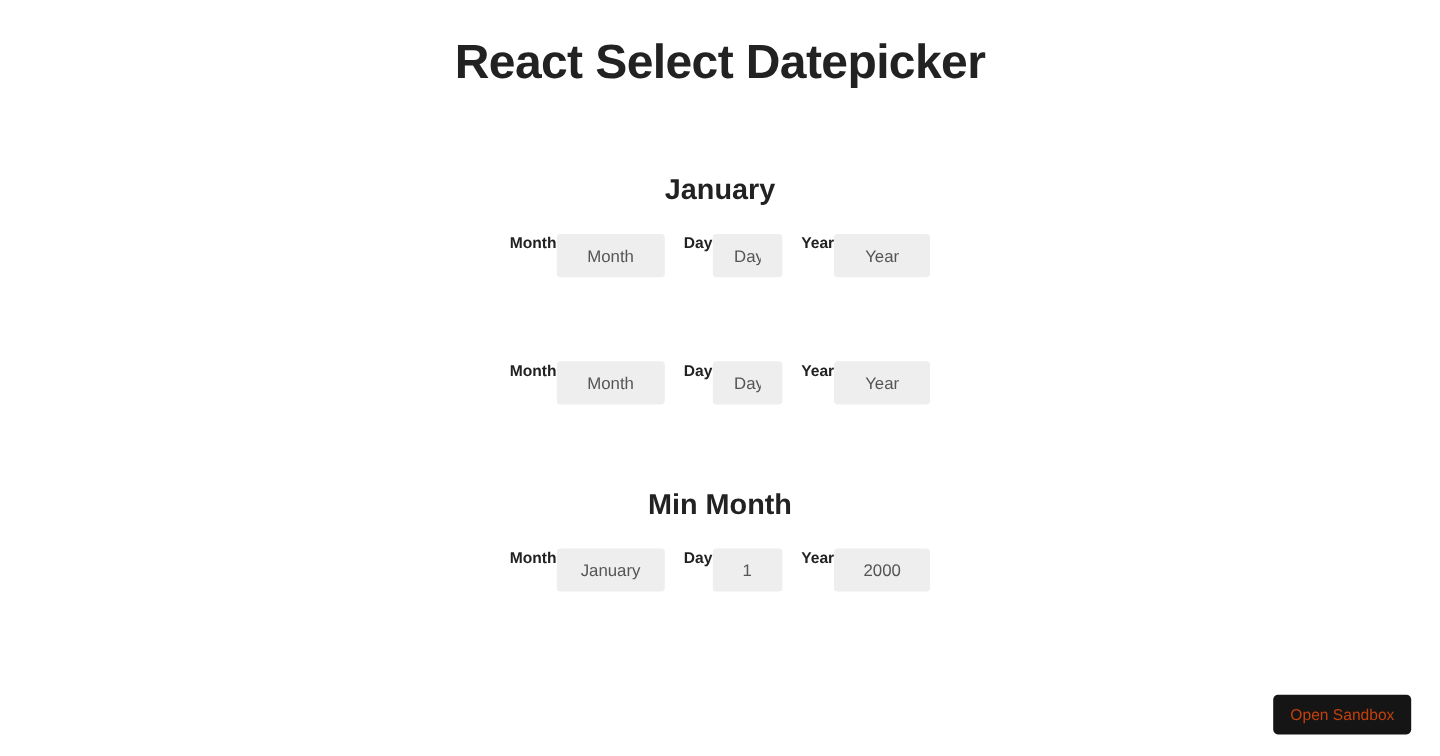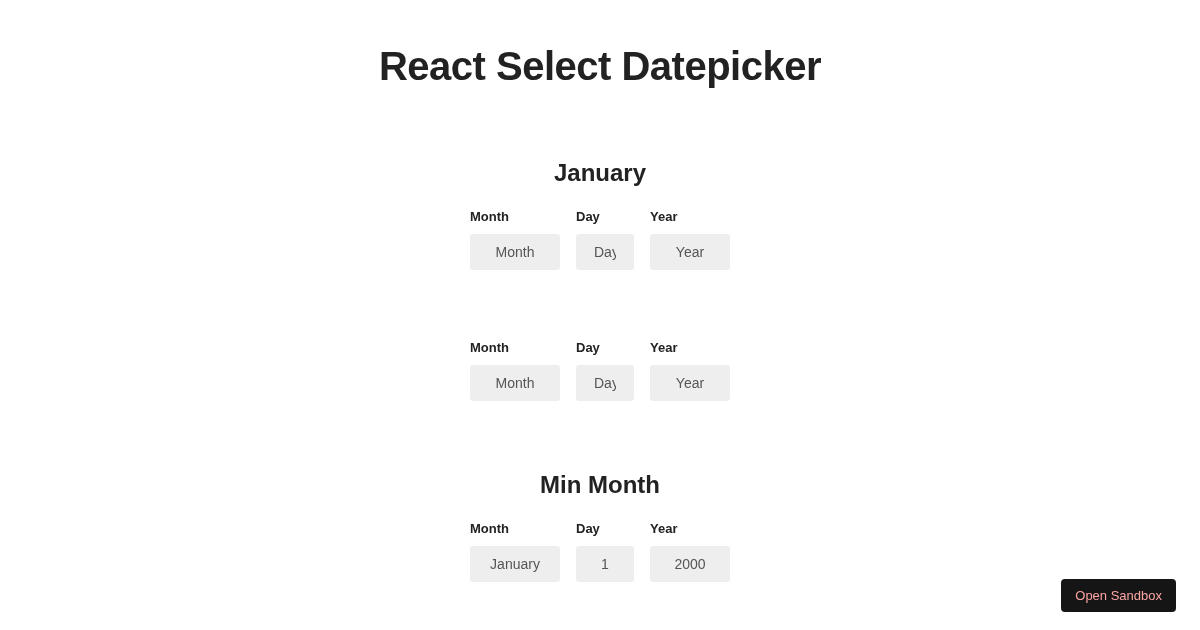--- a/index.html
+++ b/index.html
@@ -10,38 +10,38 @@
       width: 1200px;
       height: 630px;
       overflow: hidden;
       position: relative;
     }
     h1 {
       text-align: center;
       font-size: 40px;
       font-weight: 700;
       letter-spacing: -0.5px;
-      margin-top: 44px;
+      margin-top: 30px;
       margin-bottom: 70px;
     }
     .section { text-align: center; margin-bottom: 70px; }
     h2 {
       font-size: 24px;
       font-weight: 700;
       margin-bottom: 22px;
     }
     .row {
       display: flex;
       justify-content: center;
       align-items: flex-start;
       gap: 16px;
     }
     .field {
       display: flex;
-      flex-direction: column;
+      flex-direction: row;
       align-items: flex-start;
     }
     .label {
       font-size: 13px;
       font-weight: 700;
       margin-bottom: 10px;
     }
     .select {
       appearance: none;
       border: none;
@@ -56,21 +56,21 @@
       cursor: pointer;
     }
     .select.month { width: 90px; }
     .select.day { width: 58px; }
     .select.year { width: 80px; }
     .open-sandbox {
       position: absolute;
       bottom: 18px;
       right: 24px;
       background: #151515;
-      color: #fca5a5;
+      color: #c2410c;
       border: none;
       border-radius: 4px;
       padding: 9px 14px;
       font-size: 13px;
       cursor: pointer;
     }
   </style>
 </head>
 <body>
 

